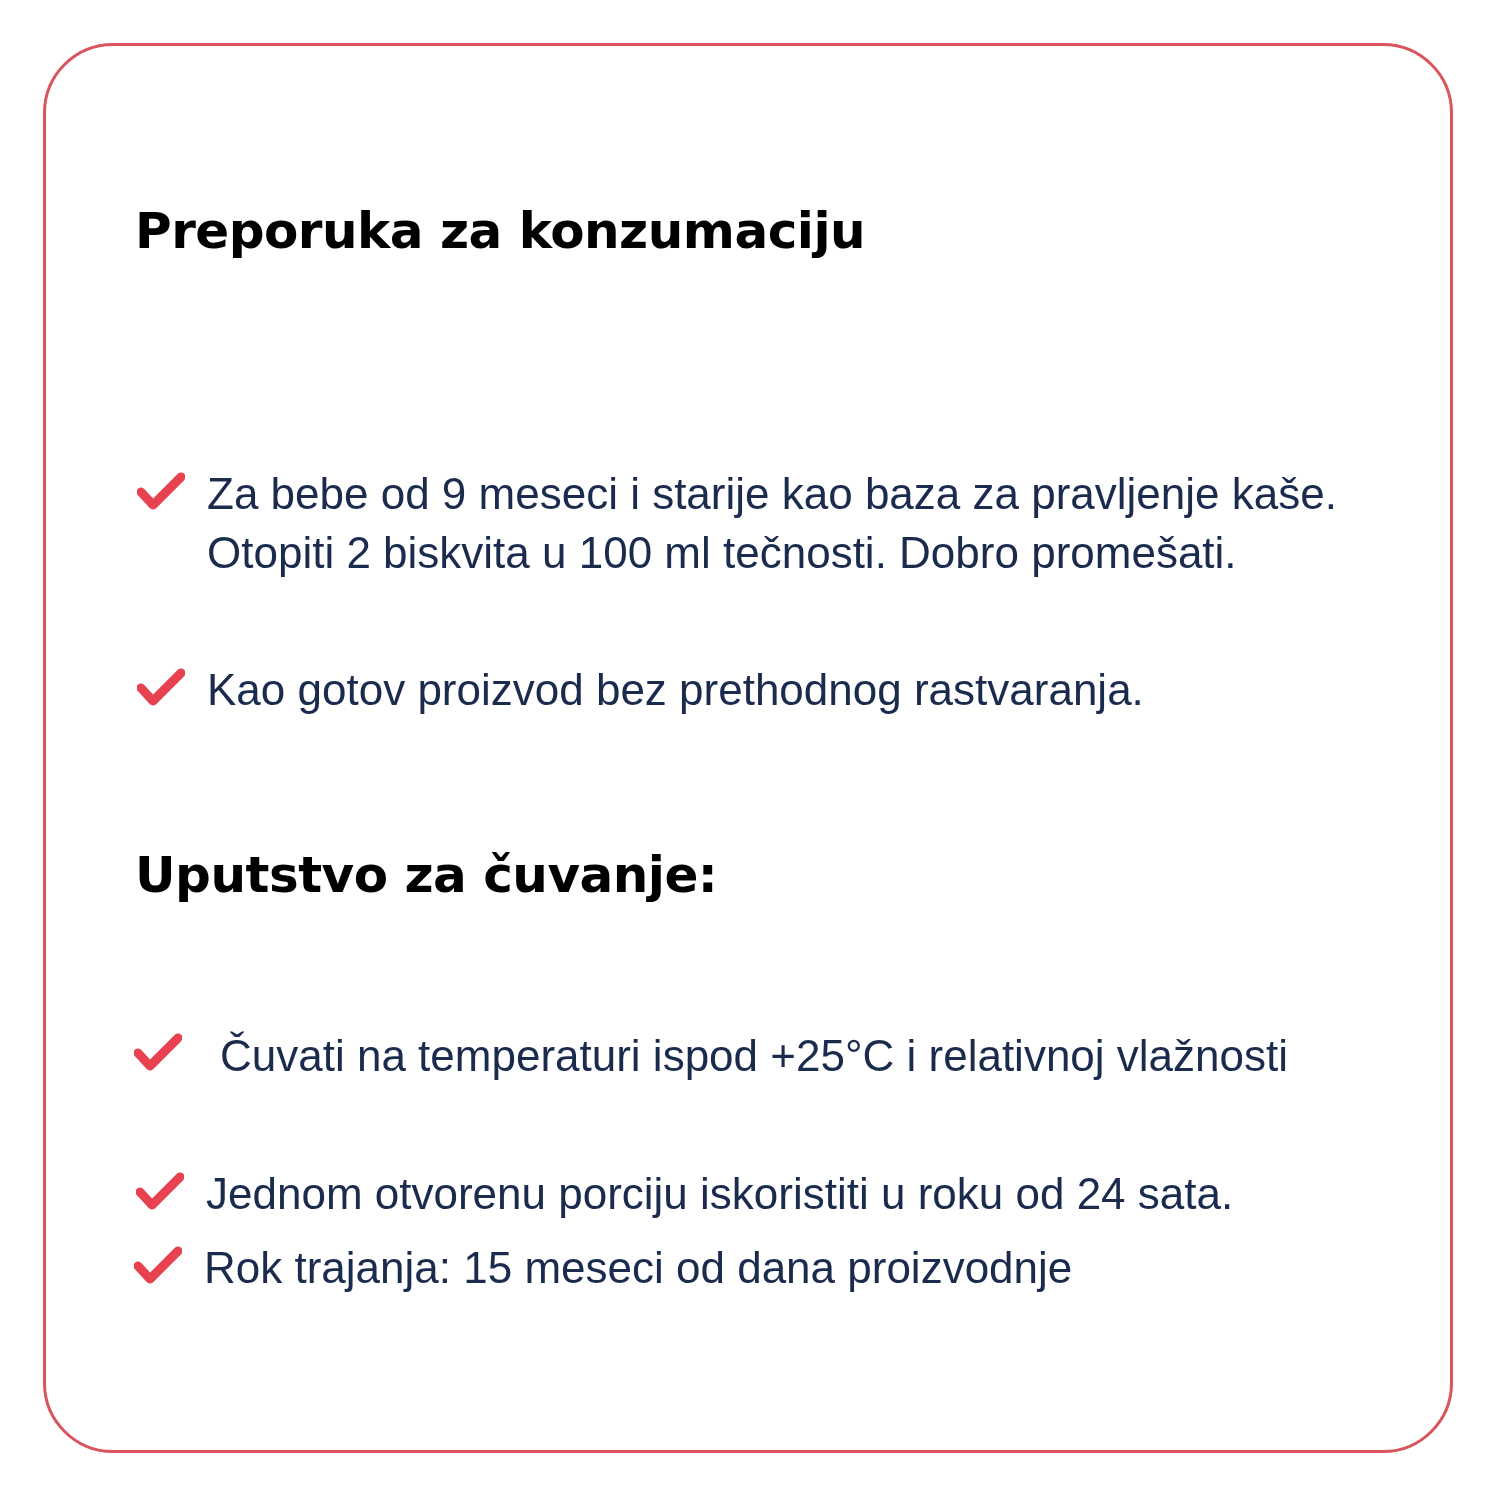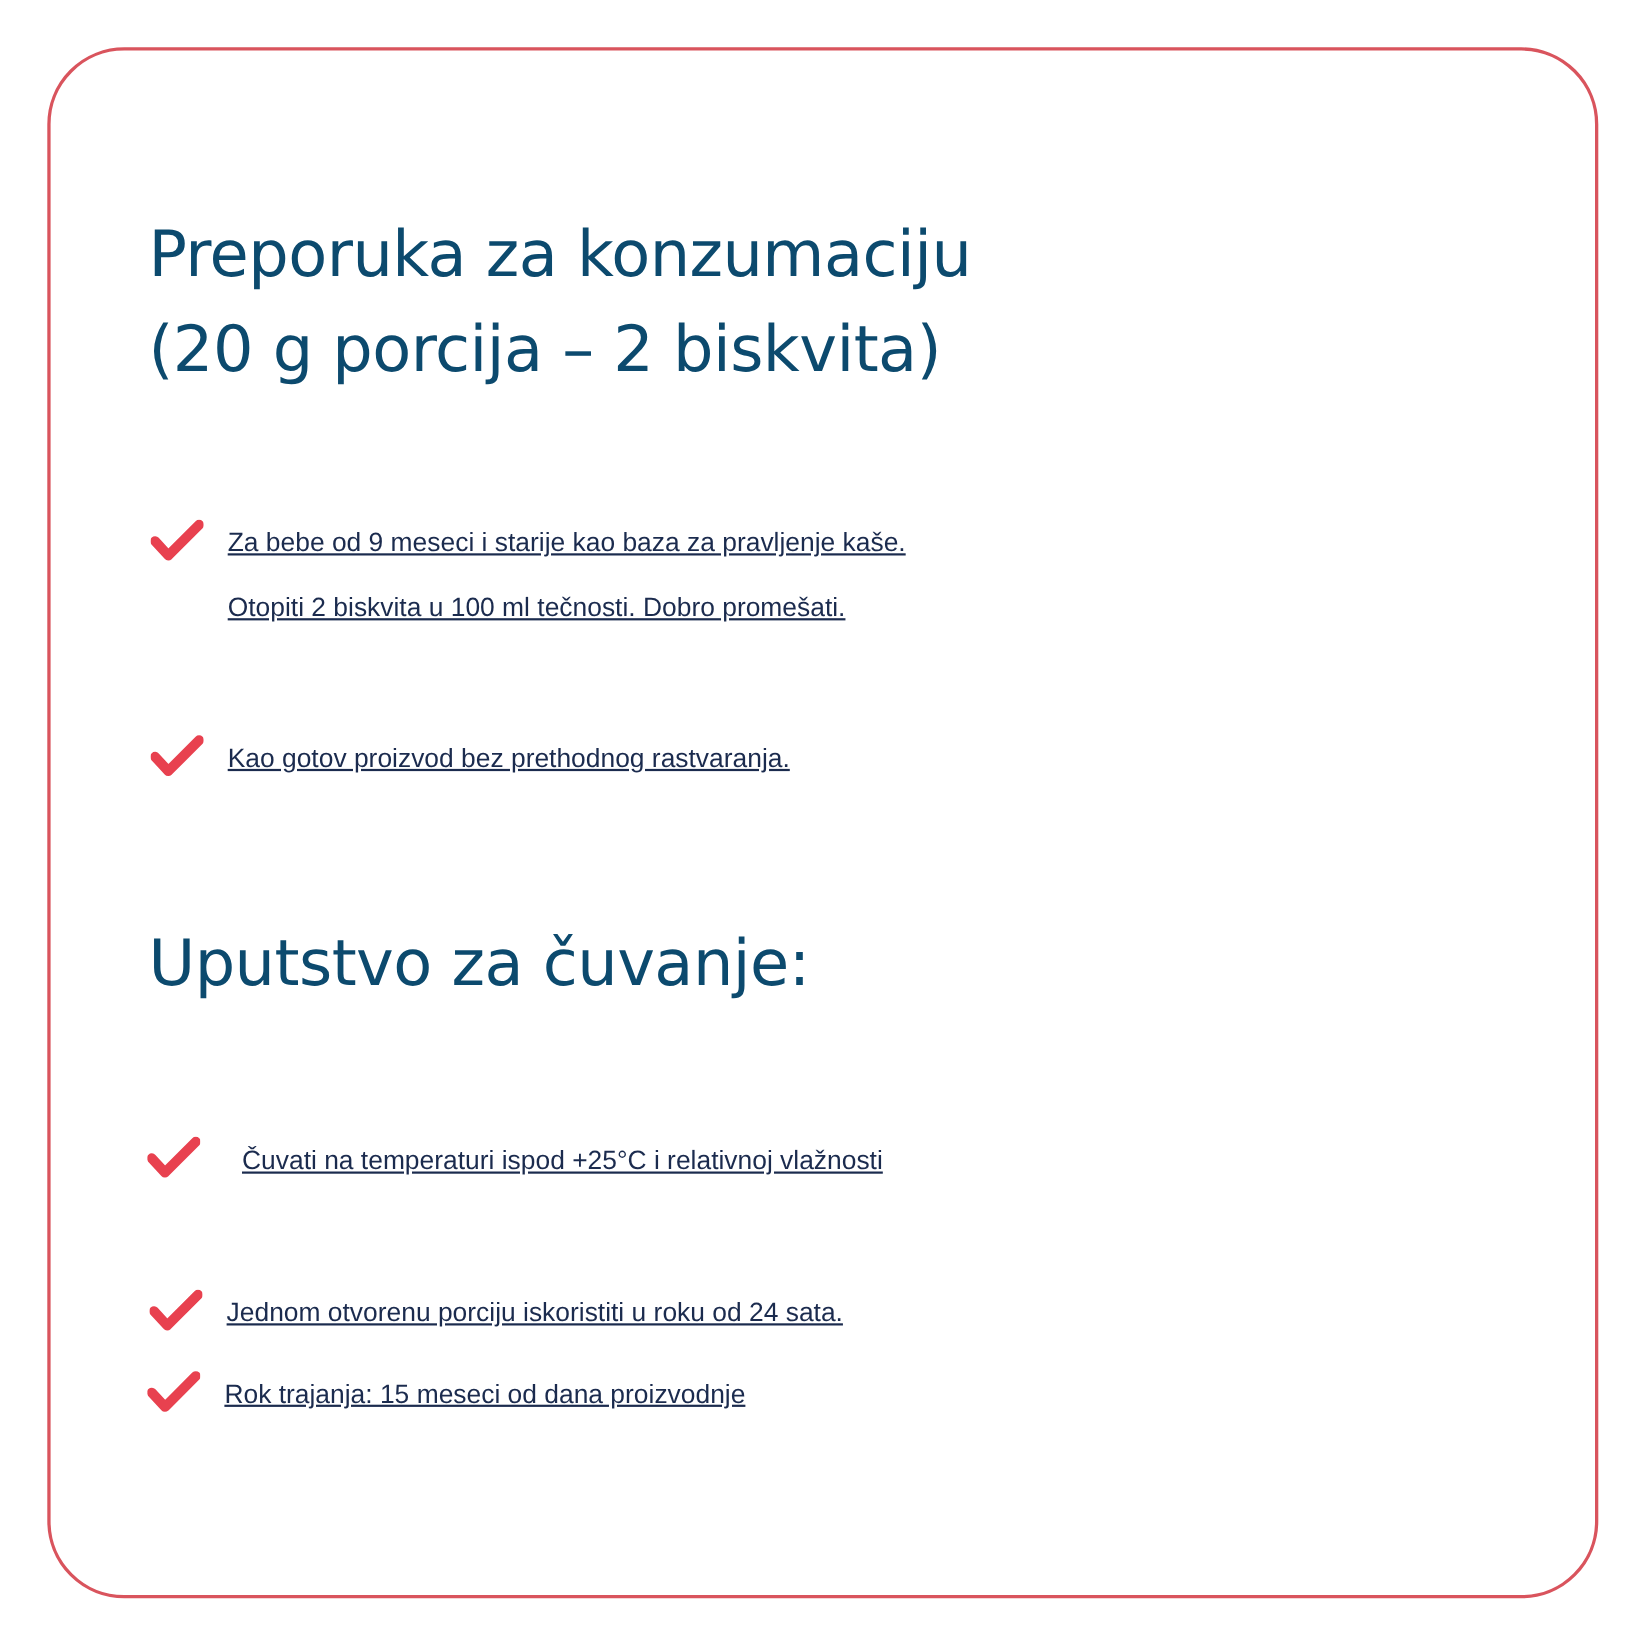--- a/index.html
+++ b/index.html
@@ -6,42 +6,41 @@
   body {
     width: 1500px; height: 1500px; background: #ffffff; position: relative; overflow: hidden;
     font-family: "Liberation Sans", sans-serif;
   }
   .card {
     position: absolute; left: 43px; top: 43px; width: 1410px; height: 1410px;
     box-sizing: border-box; border: 3px solid #d9545d; border-radius: 70px; background: #fff;
   }
   .heading {
     position: absolute; left: 135px; margin: 0;
-    color: #0c4a6e; font-family: "DejaVu Sans", sans-serif; font-weight: normal;
-    font-size: 58px; line-height: 86px; letter-spacing: -0.5px;
+    color: #000000; font-family: "DejaVu Sans", sans-serif; font-weight: bold;
+    font-size: 50px; line-height: 86px; letter-spacing: -0.5px;
   }
   .h1 { top: 188px; }
   .h2 { top: 832px; }
   .item {
     position: absolute; display: flex; align-items: flex-start;
     color: #1b2b4e; font-family: "Liberation Sans", sans-serif;
-    font-size: 24px; line-height: 59px; text-decoration: underline;
+    font-size: 44px; line-height: 59px;
   }
   .check { width: 50px; height: 40px; margin-right: 20px; margin-top: 8px; flex: 0 0 auto; }
   .check svg { display: block; }
   .lines span { display: block; white-space: nowrap; }
 </style>
 </head>
 <body>
 
 <div class="card"></div>
 
 <h1 class="heading h1">
   <span style="display:block">Preporuka za konzumaciju</span>
-  <span style="display:block">(20 g porcija – 2 biskvita)</span>
 </h1>
 
 <div class="item" style="left:137px; top:464px;">
   <span class="check">
     <svg width="48" height="40" viewBox="0 0 48 40">
         <path d="M4 20 L16 33 L44 5" fill="none" stroke="#e8414f" stroke-width="9" stroke-linecap="round" stroke-linejoin="round"></path>
       </svg>
   </span>
   <div class="lines">
     <span>Za bebe od 9 meseci i starije kao baza za pravljenje kaše.</span>

